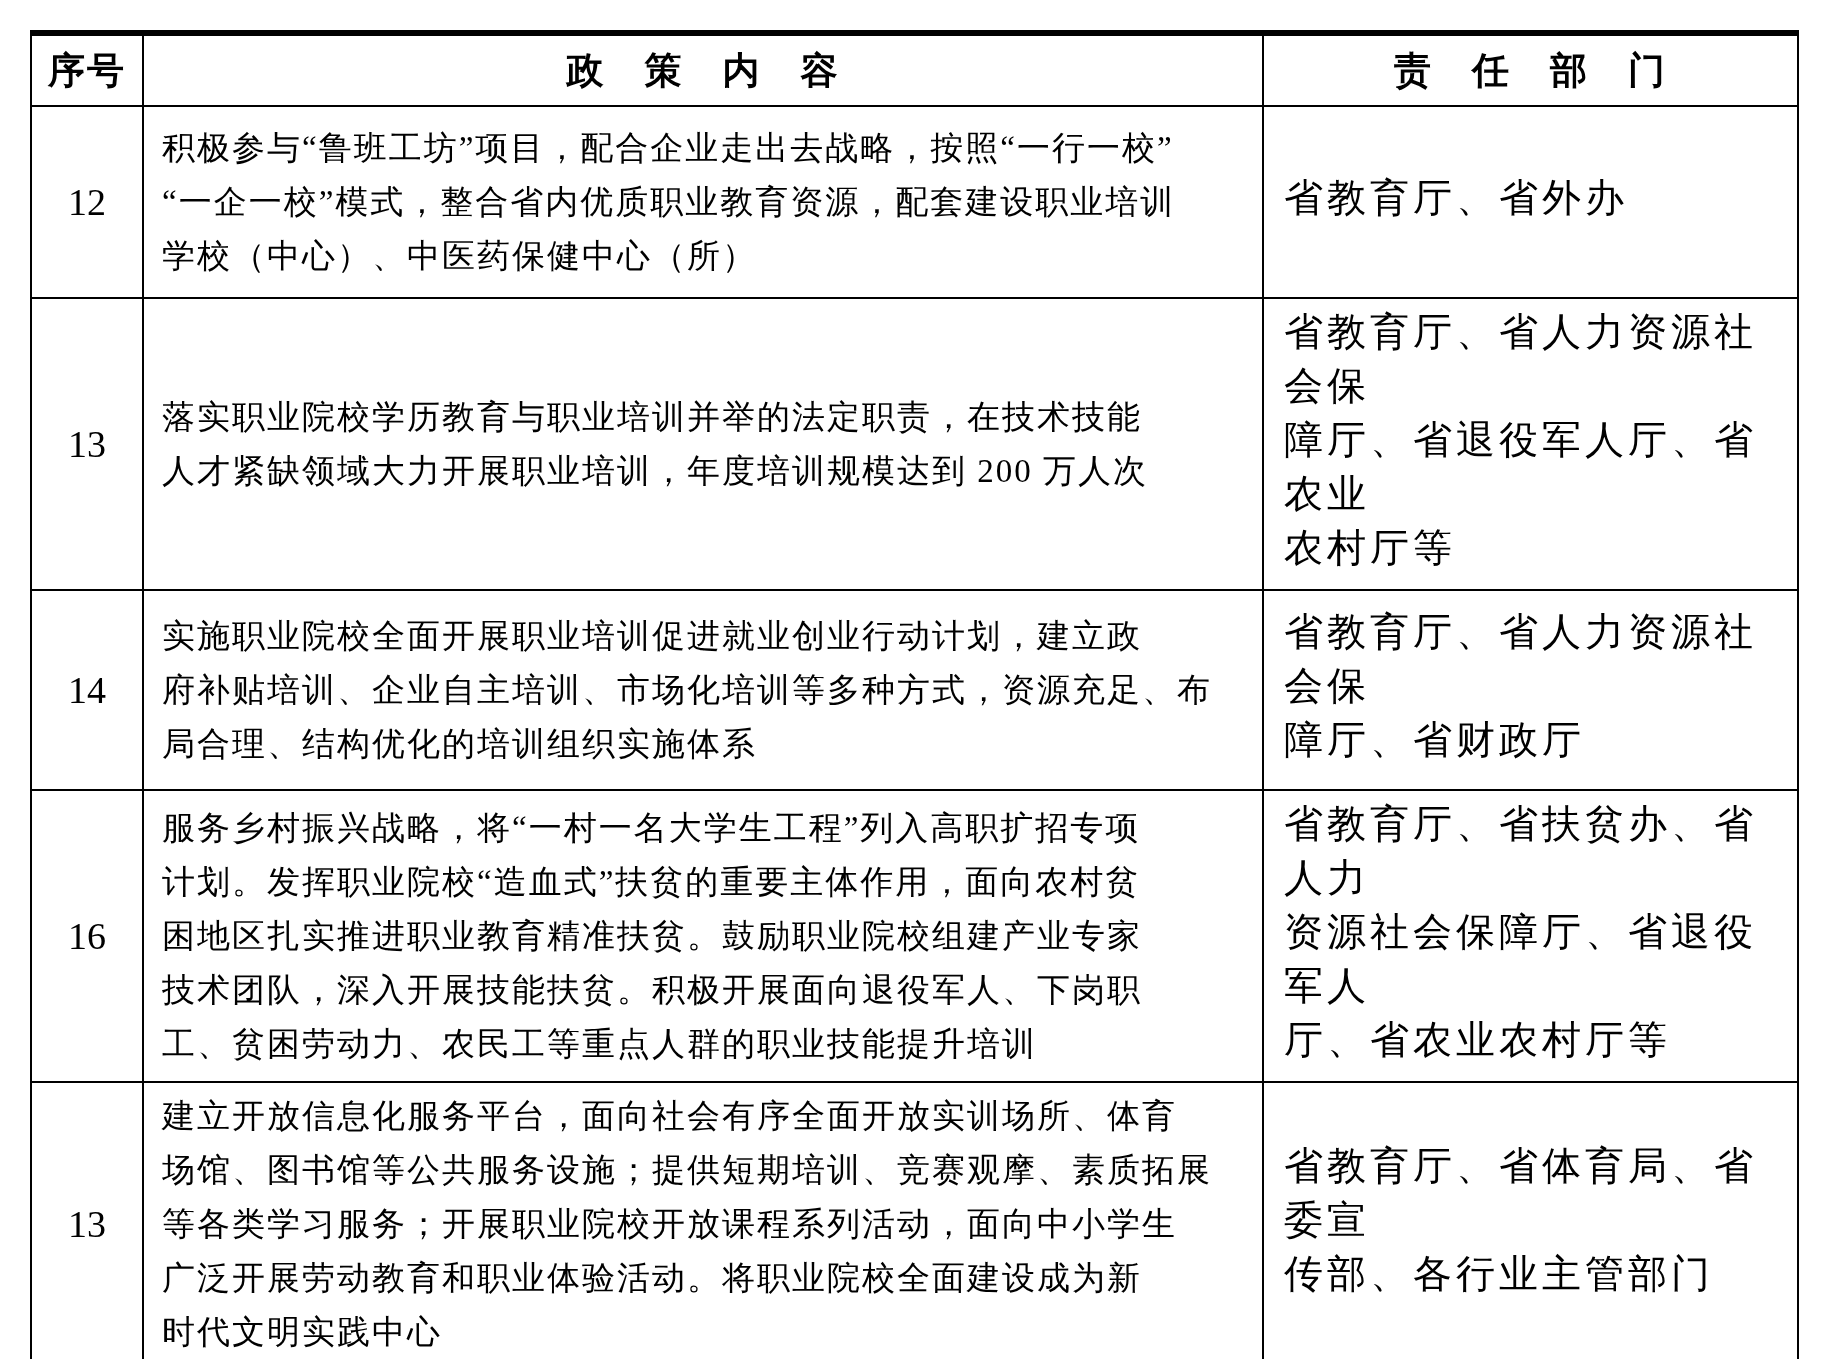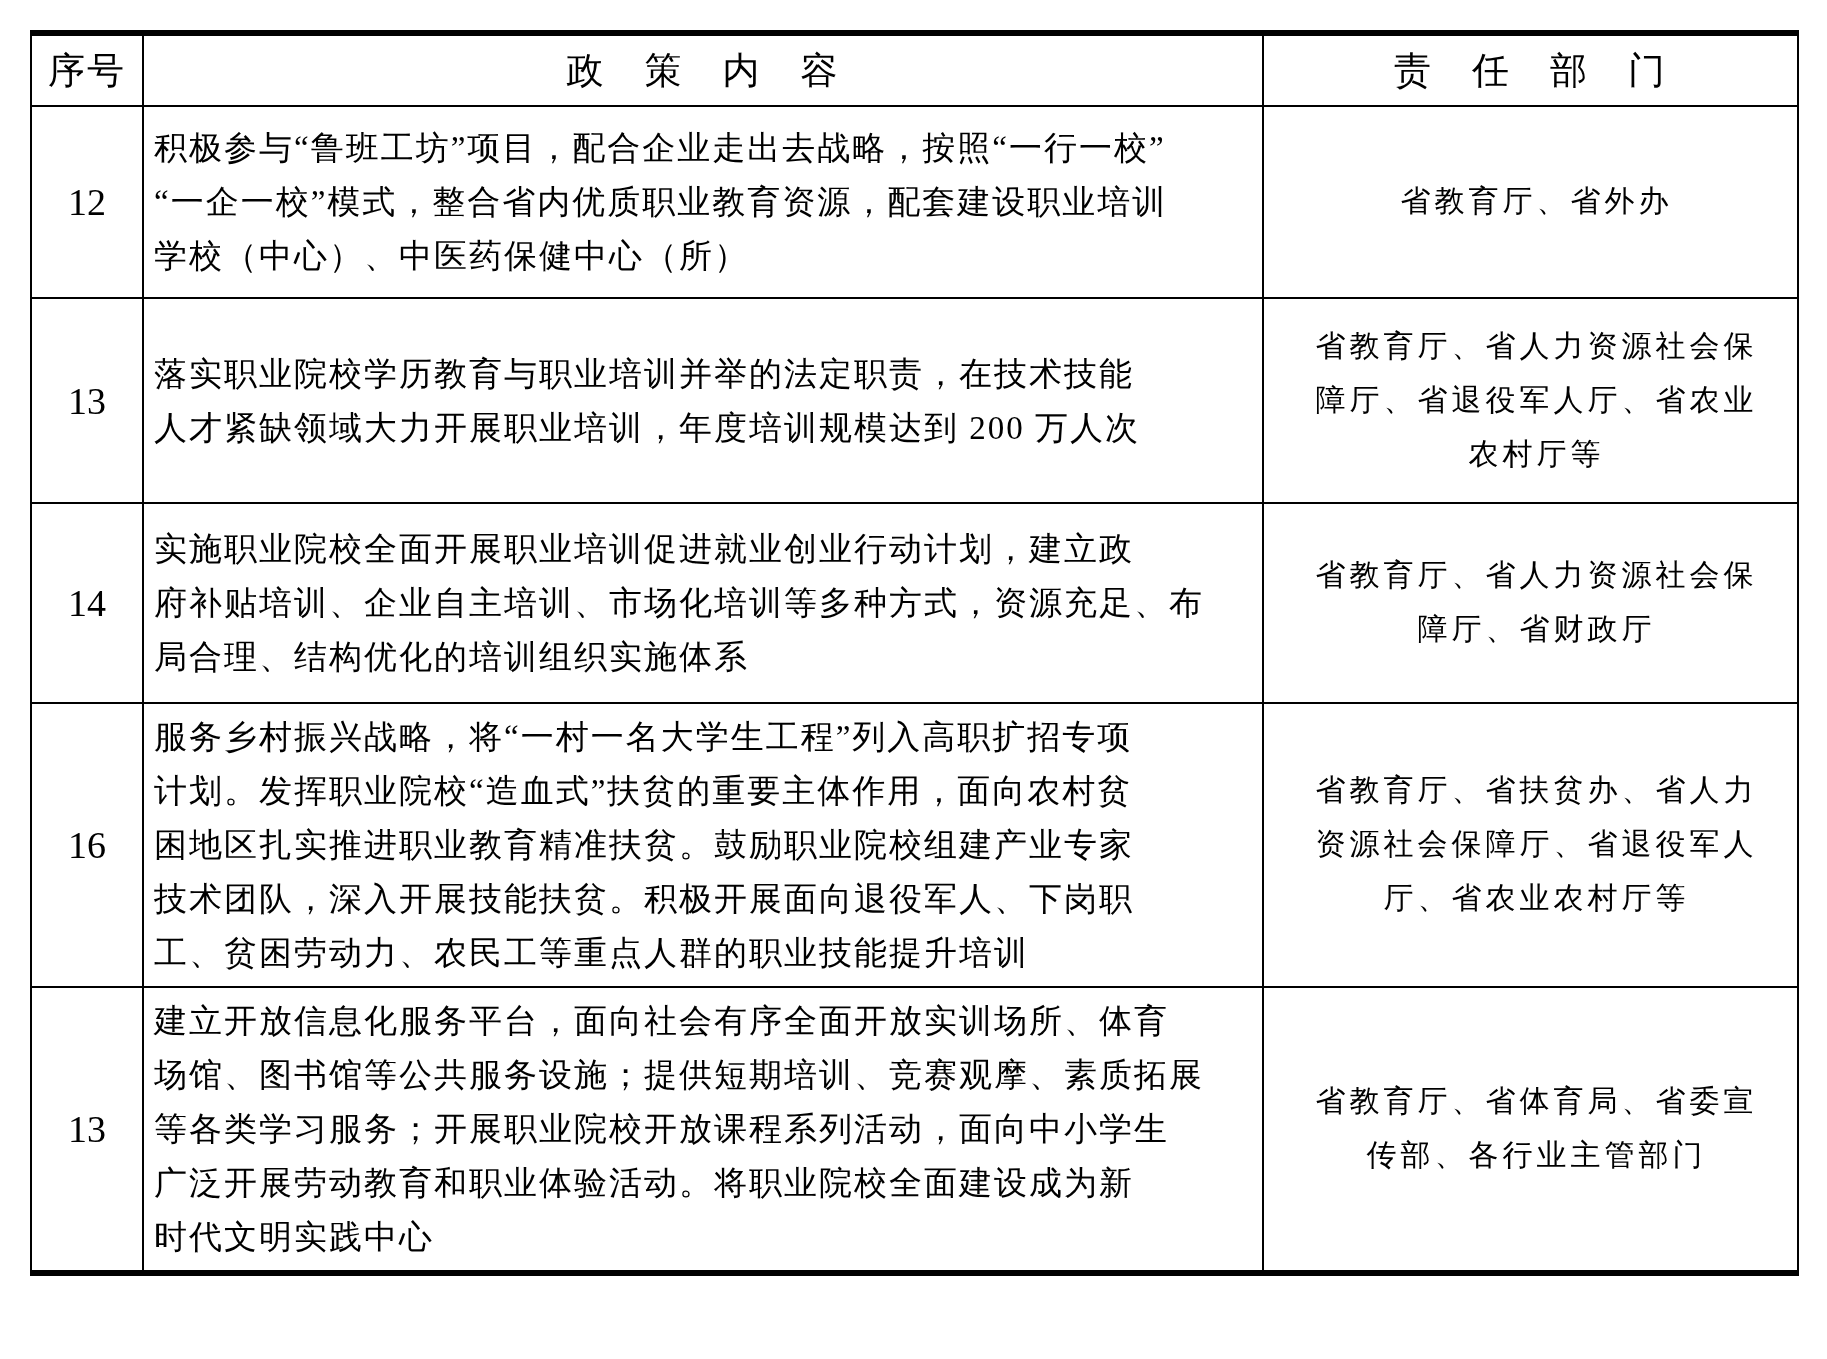--- a/index.html
+++ b/index.html
@@ -30,44 +30,44 @@
   }
   table.policy-table th,
   table.policy-table td {
     border: 2px solid #000;
     vertical-align: middle;
     box-sizing: border-box;
   }
   thead th {
     height: 73px;
     font-size: 37px;
-    font-weight: normal;
+    font-weight: bold;
     text-align: center;
     letter-spacing: 2px;
     padding: 0;
   }
   td.num-cell {
     text-align: center;
     font-size: 38px;
   }
   td.content-cell {
     font-size: 33px;
     line-height: 54px;
     letter-spacing: 2px;
-    padding: 6px 12px 6px 10px;
+    padding: 6px 12px 6px 18px;
     white-space: pre-line;
     text-align: left;
   }
   td.dept-cell {
-    font-size: 30px;
+    font-size: 39px;
     line-height: 54px;
     letter-spacing: 4px;
-    padding: 6px 8px 8px 20px;
+    padding: 6px 8px 14px 20px;
     white-space: pre-line;
-    text-align: center;
+    text-align: left;
   }
   .page-number {
     position: absolute;
     left: 0;
     top: 1293px;
     width: 100%;
     text-align: center;
     font-size: 36px;
     letter-spacing: 1px;
     word-spacing: 14px;

